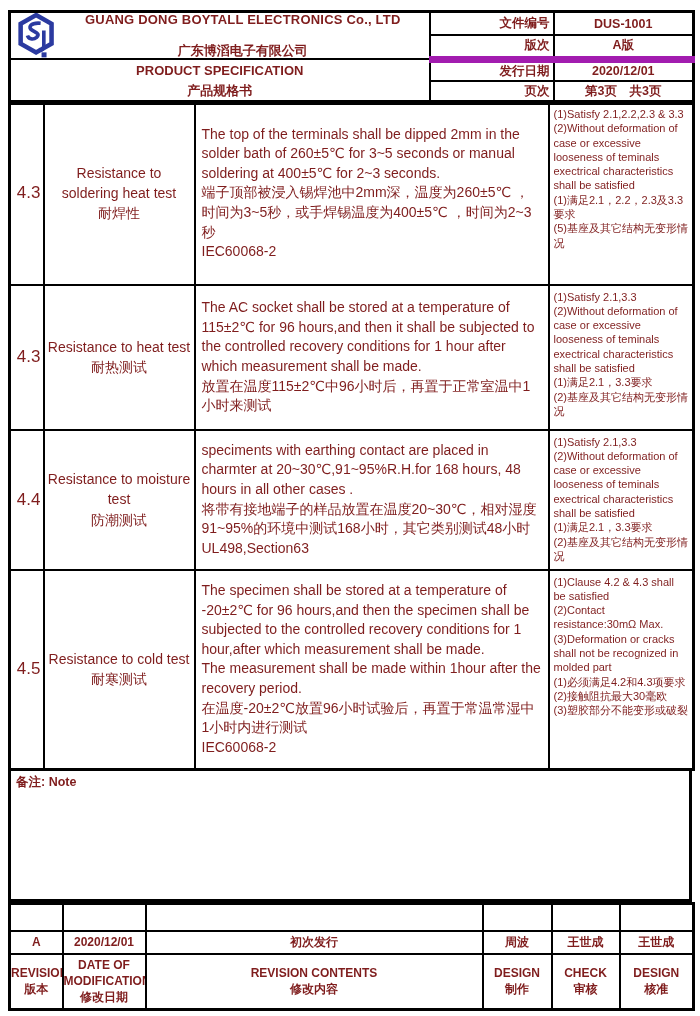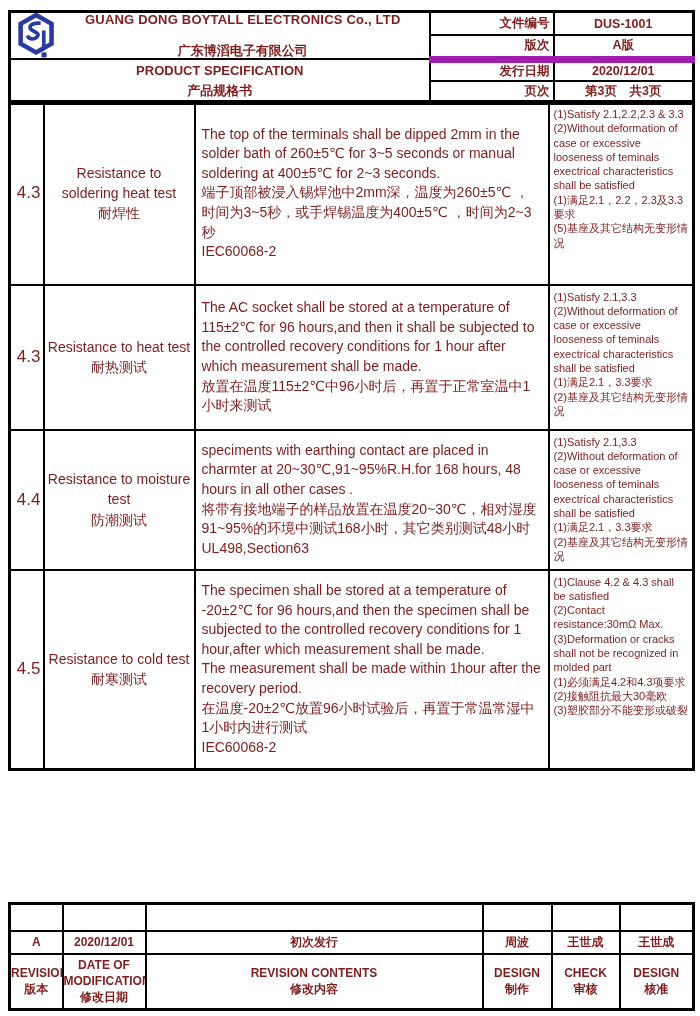--- a/index.html
+++ b/index.html
@@ -153,20 +153,23 @@
       <td class="c-crit pre">(1)Clause 4.2 &amp; 4.3 shall be satisfied
 (2)Contact resistance:30mΩ Max.
 (3)Deformation or cracks shall not be recognized in molded part
 (1)必须满足4.2和4.3项要求
 (2)接触阻抗最大30毫欧
 (3)塑胶部分不能变形或破裂</td>
     </tr>
   </tbody>
     </table>
 
+  <div class="note-box">
+    <span>备注: Note</span>
+  </div>
 
   <table class="rev">
     <colgroup>
       <col style="width:53px">
         <col style="width:83px">
         <col style="width:337px">
       <col style="width:69px">
         <col style="width:68px">
         <col style="width:74px">
     </colgroup>

